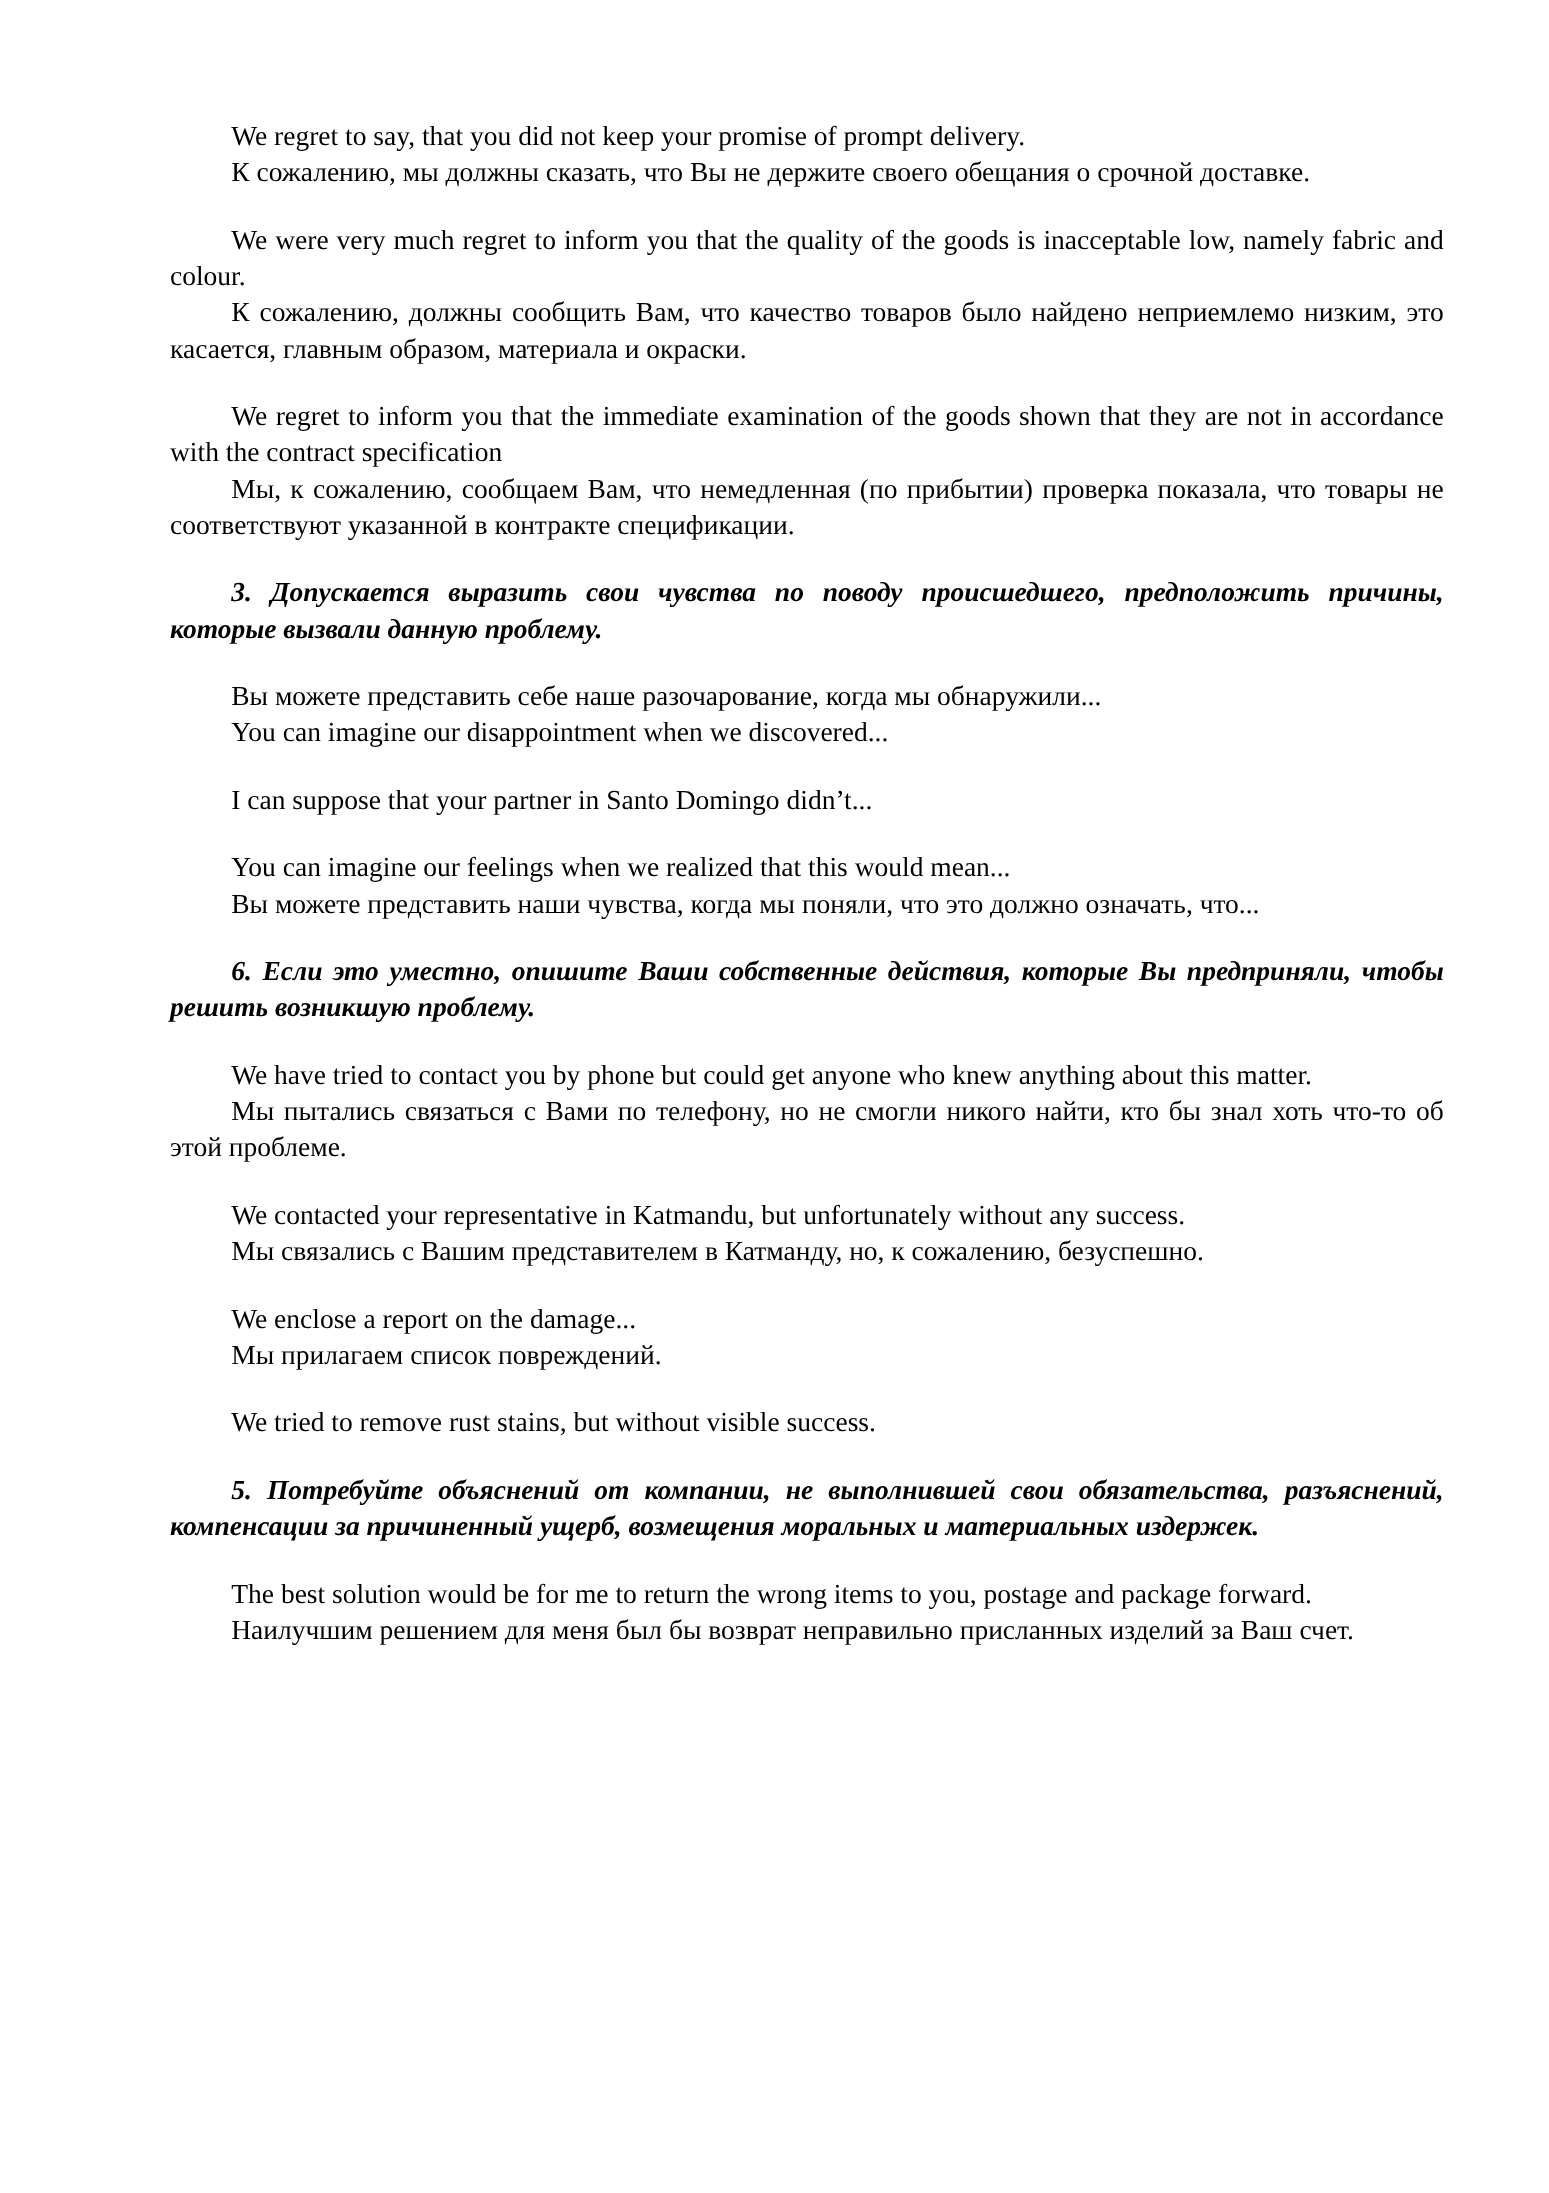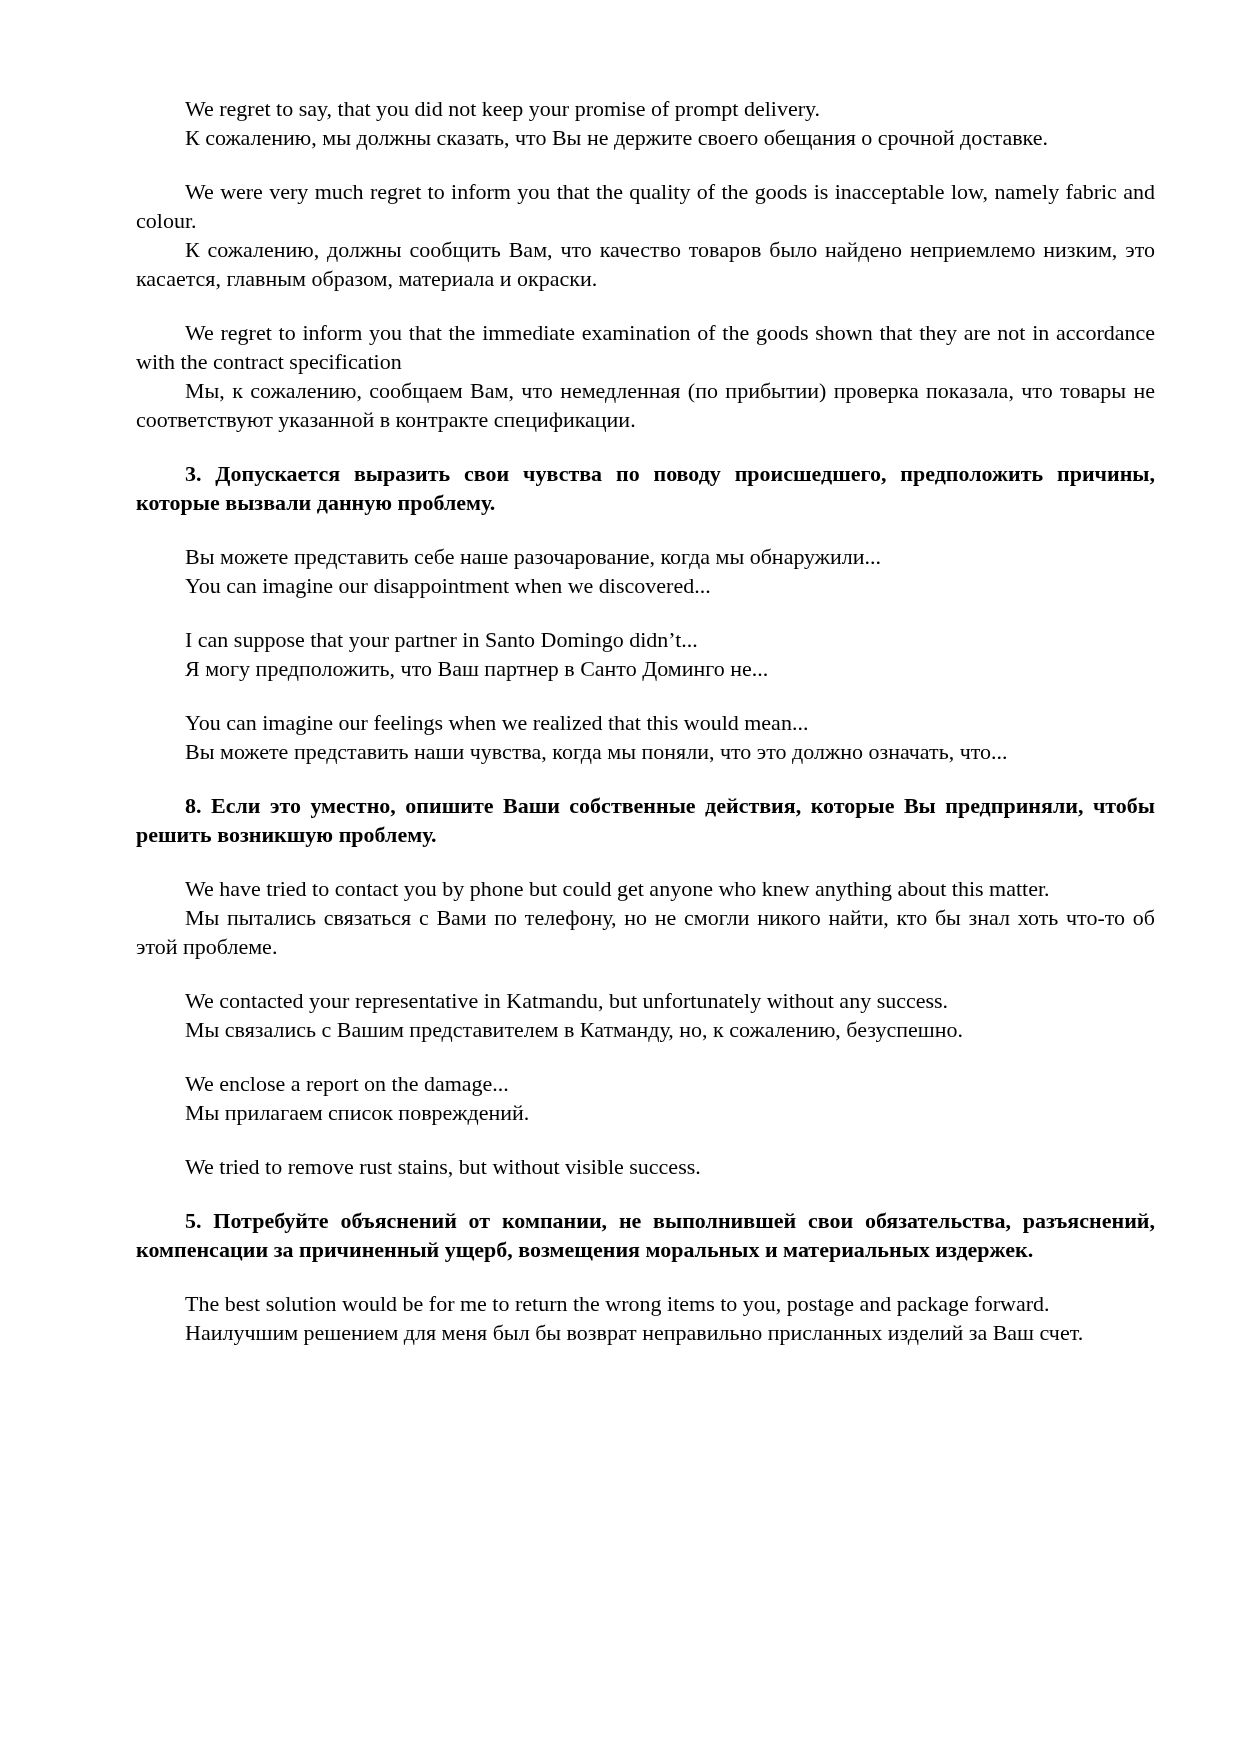--- a/index.html
+++ b/index.html
@@ -20,21 +20,21 @@
     line-height: 29px;
     overflow: hidden;
   }
   .block { margin: 0 0 25px 0; }
   .block:last-child { margin-bottom: 0; }
   .block p {
     margin: 0;
     text-align: justify;
     text-indent: 49px;
   }
-  .heading p { font-weight: bold; }
+  .heading p { font-weight: bold; font-style: italic; }
 </style>
 </head>
 <body>
 
 <div class="page">
 
   <div class="block">
     <p>We regret to say, that you did not keep your promise of prompt delivery.</p>
     <p>К сожалению, мы должны сказать, что Вы не держите своего обещания о срочной доставке.</p>
   </div>
@@ -53,30 +53,29 @@
     <p>3. Допускается выразить свои чувства по поводу происшедшего, предположить причины, которые вызвали данную проблему.</p>
   </div>
 
   <div class="block">
     <p>Вы можете представить себе наше разочарование, когда мы обнаружили...</p>
     <p>You can imagine our disappointment when we discovered...</p>
   </div>
 
   <div class="block">
     <p>I can suppose that your partner in Santo Domingo didn’t...</p>
-    <p>Я могу предположить, что Ваш партнер в Санто Доминго не...</p>
   </div>
 
   <div class="block">
     <p>You can imagine our feelings when we realized that this would mean...</p>
     <p>Вы можете представить наши чувства, когда мы поняли, что это должно означать, что...</p>
   </div>
 
   <div class="block heading">
-    <p>8. Если это уместно, опишите Ваши собственные действия, которые Вы предприняли, чтобы решить возникшую проблему.</p>
+    <p>6. Если это уместно, опишите Ваши собственные действия, которые Вы предприняли, чтобы решить возникшую проблему.</p>
   </div>
 
   <div class="block">
     <p>We have tried to contact you by phone but could get anyone who knew anything about this matter.</p>
     <p>Мы пытались связаться с Вами по телефону, но не смогли никого найти, кто бы знал хоть что-то об этой проблеме.</p>
   </div>
 
   <div class="block">
     <p>We contacted your representative in Katmandu, but unfortunately without any success.</p>
     <p>Мы связались с Вашим представителем в Катманду, но, к сожалению, безуспешно.</p>

